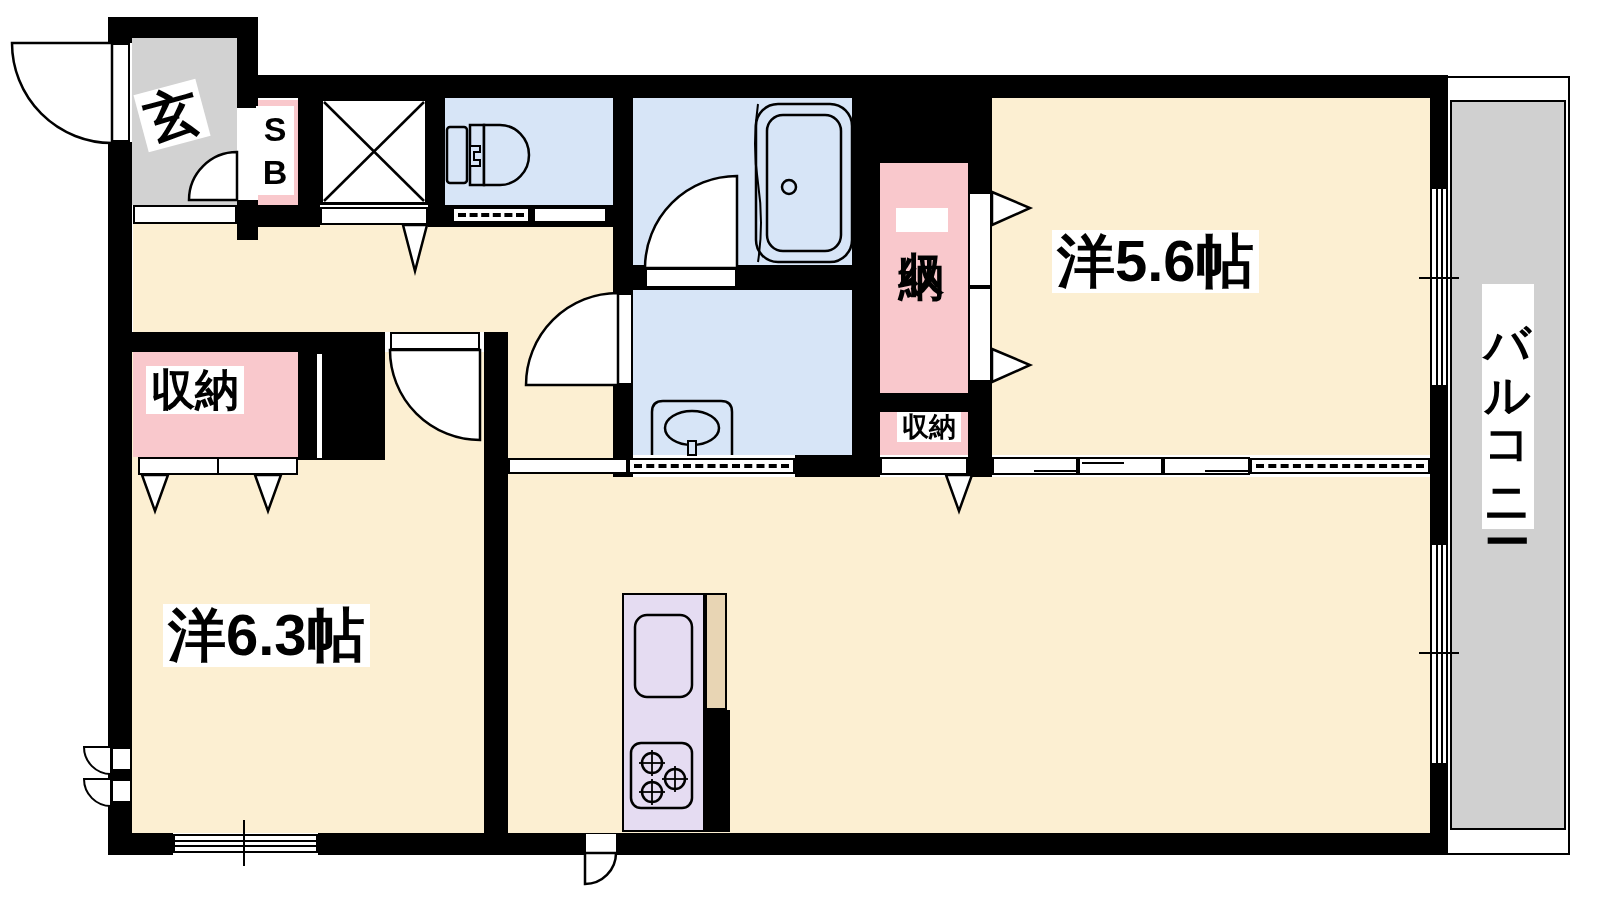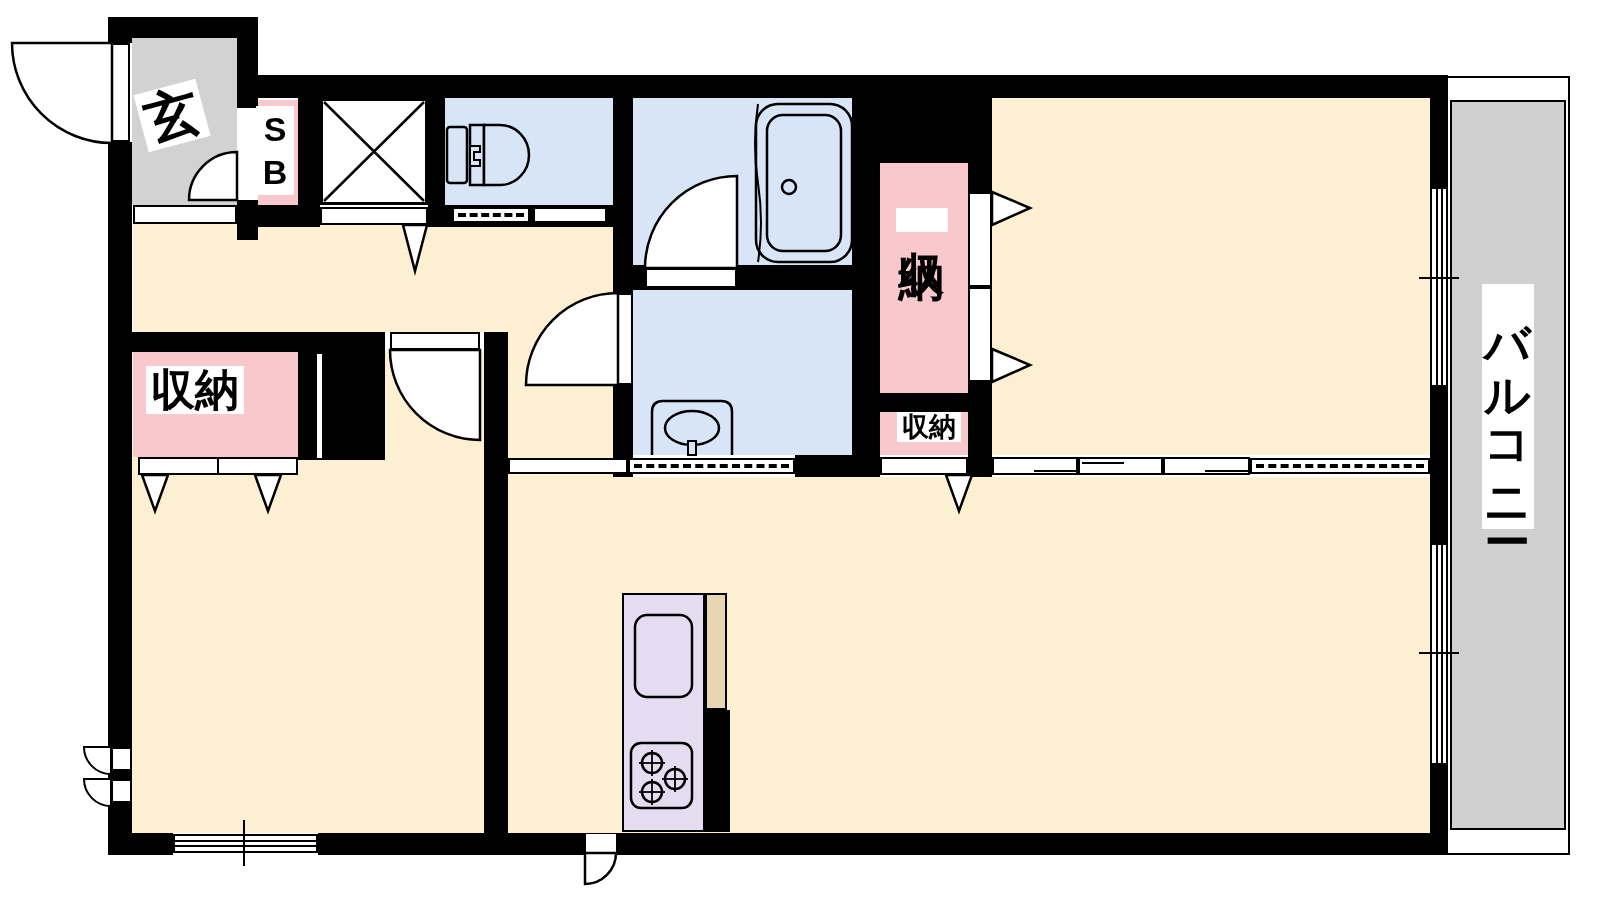--- a/index.html
+++ b/index.html
@@ -191,14 +191,16 @@
           <line x1="639" y1="792" x2="665" y2="792"></line>
       </g>
     </g>
   </svg>
 
   <div class="lbl" style="left:140px;top:86px;font-size:54px;transform:rotate(-15deg);">玄</div>
   <div class="lbl" style="left:256px;top:106px;width:36px;font-size:34px;text-align:center;word-break:break-all;white-space:normal;padding:2px 1px;line-height:1.25;">SB</div>
   <div class="lbl v" style="left:896px;top:208px;font-size:46px;padding:6px 2px;">収納</div>
   <div class="lbl" style="left:897px;top:412px;font-size:27px;">収納</div>
   <div class="lbl" style="left:146px;top:366px;font-size:44px;">収納</div>
+  <div class="lbl" style="left:1052px;top:230px;font-size:58px;">洋5.6帖</div>
+  <div class="lbl" style="left:163px;top:604px;font-size:58px;">洋6.3帖</div>
   <div class="lbl v" style="left:1482px;top:284px;font-size:46px;padding:8px 2px;letter-spacing:4px;">バルコニー</div>
 </div>
 
 </body></html>

